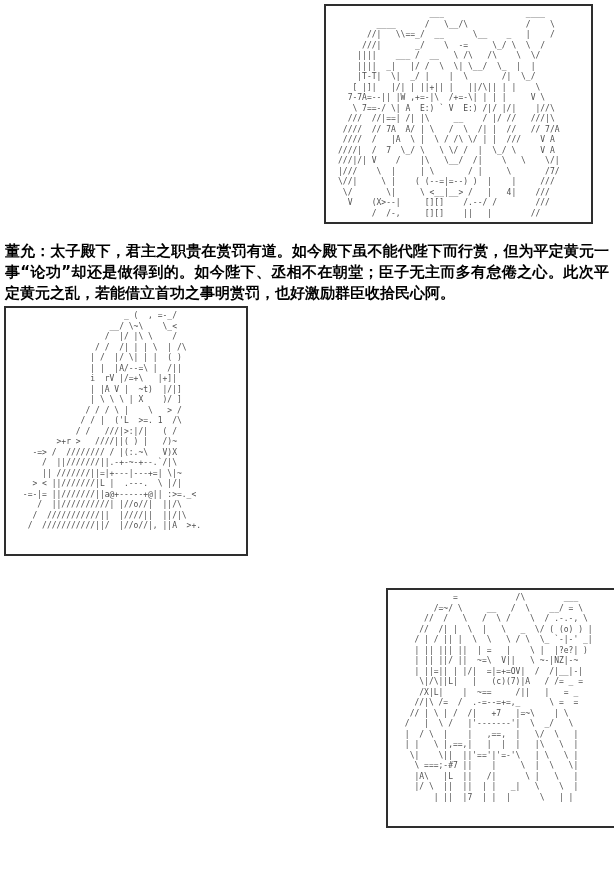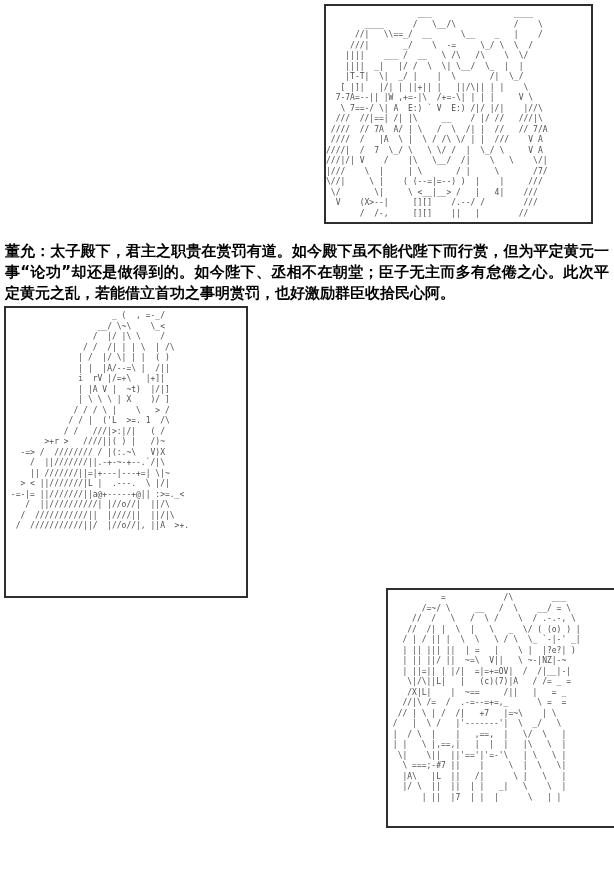--- a/index.html
+++ b/index.html
@@ -1,22 +1,22 @@
 <!DOCTYPE html>
 <html lang="zh"><head>
 <meta charset="utf-8">
 <style>
   html,body{margin:0;padding:0;background:#ffffff;}
   .page{position:relative;width:614px;height:873px;background:#ffffff;overflow:hidden;
         font-family:"DejaVu Sans",sans-serif;}
   .aa-panel{position:absolute;border:2px solid #2e2e2e;background:#ffffff;box-sizing:border-box;overflow:hidden;}
   .panel1{left:324px;top:4px;width:269px;height:220px;}
-  .panel2{left:4px;top:306px;width:244px;height:292px;}
+  .panel2{left:4px;top:306px;width:244px;height:250px;}
   .panel3{left:386px;top:588px;width:250px;height:240px;}
-  pre.aa{margin:0;padding:3px 0;font-family:"DejaVu Sans Mono",monospace;
+  pre.aa{margin:0;padding:3px 12px;font-family:"DejaVu Sans Mono",monospace;
          font-size:8px;line-height:10.5px;color:#4f4f4f;white-space:pre;}
   .dialogue{position:absolute;left:5px;width:604px;margin:0;color:#000000;
             font-weight:bold;font-size:15px;line-height:21px;text-align:justify;
             font-family:"DejaVu Sans",sans-serif;}
   .para1{top:241px;}
   .para2{top:556px;}
   .para3{top:835px;}
 </style>
 </head>
 <body>

